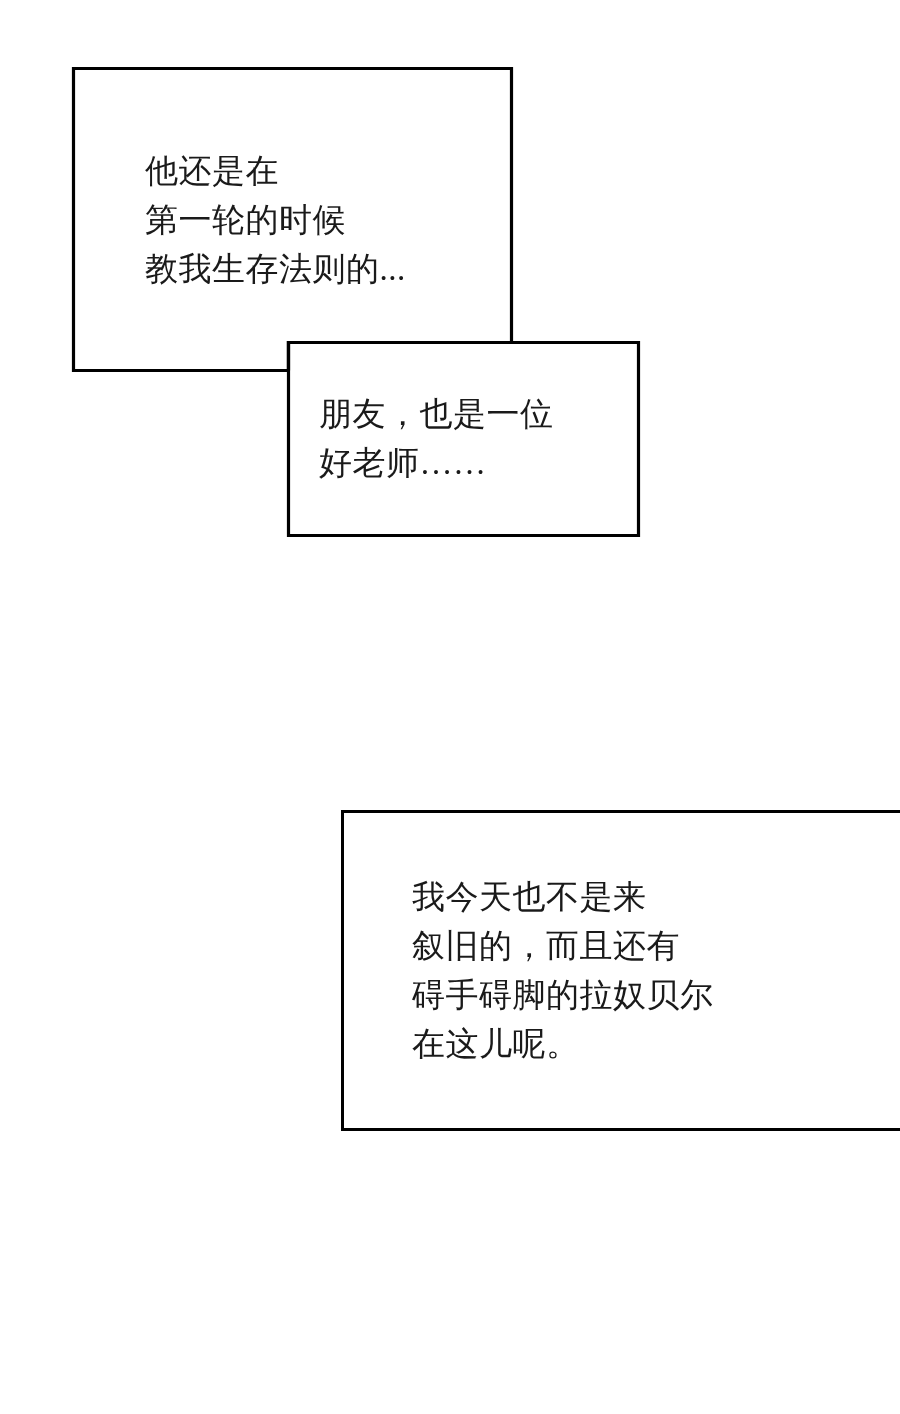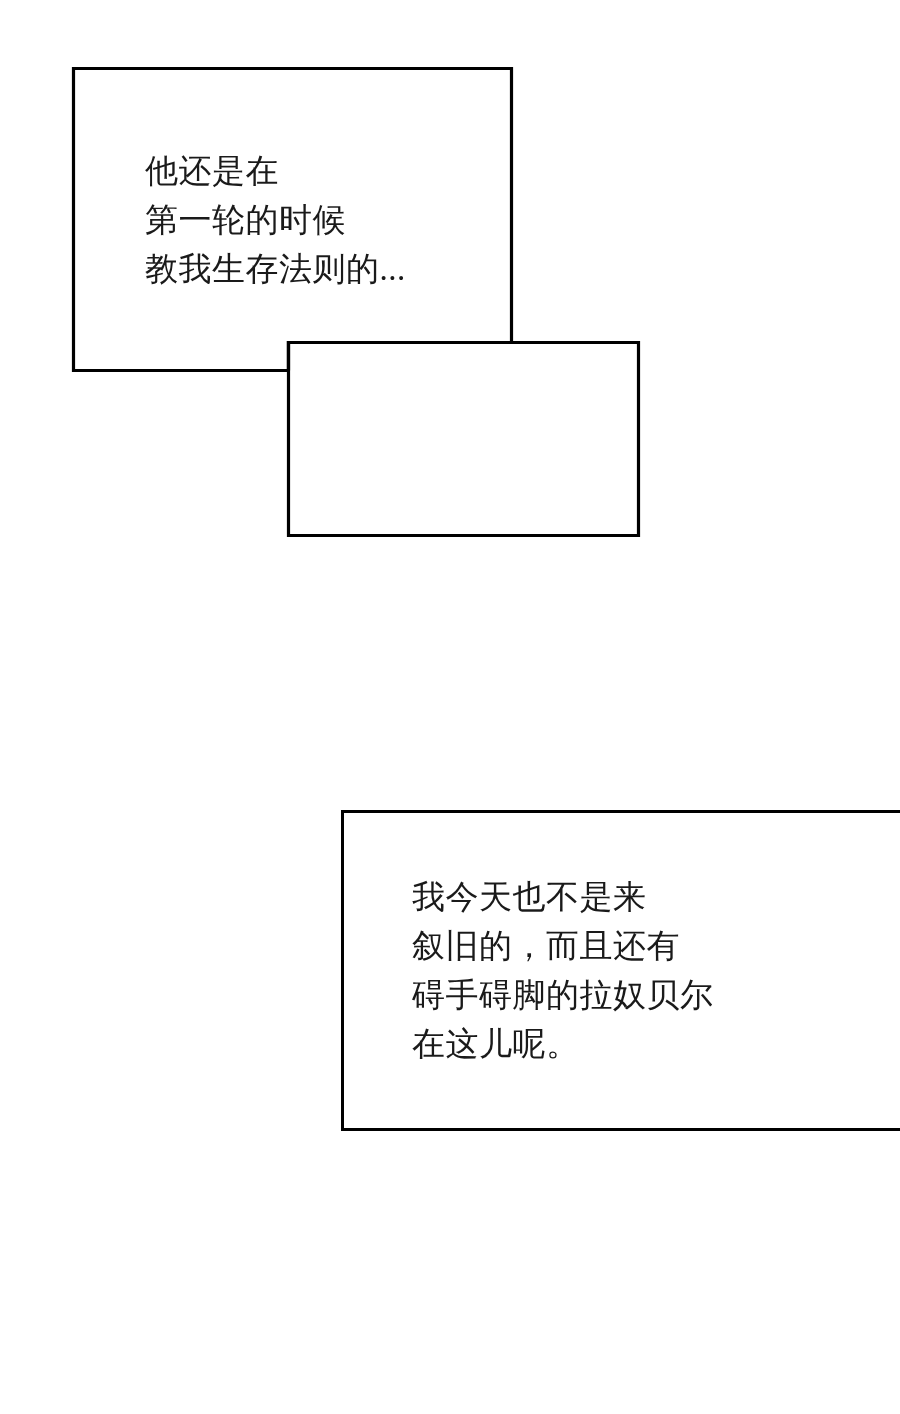--- a/index.html
+++ b/index.html
@@ -95,20 +95,22 @@
 
       <path d="M 224.5 283.5 L 574.5 283.5 L 574.5 476.5 L 224.5 476.5 Z" fill="#ffffff" stroke="#000000" stroke-width="3.2" stroke-linejoin="miter" vector-effect="non-scaling-stroke"></path>
 
       <path d="M 447.5 283.5 L 224.5 283.5 L 224.5 311.5" fill="none" stroke="#000000" stroke-width="3.2" stroke-linejoin="miter" vector-effect="non-scaling-stroke"></path>
     </svg>
 
     <div class="bubble-text text-upper">他还是在
 第一轮的时候
 教我生存法则的...</div>
 
+    <div class="bubble-text text-lower">朋友，也是一位
+好老师……</div>
   </div>
 
   <div class="bubble-solo">
     <div class="text-solo">我今天也不是来
 叙旧的，而且还有
 碍手碍脚的拉奴贝尔
 在这儿呢。</div>
   </div>
 
 </div>

